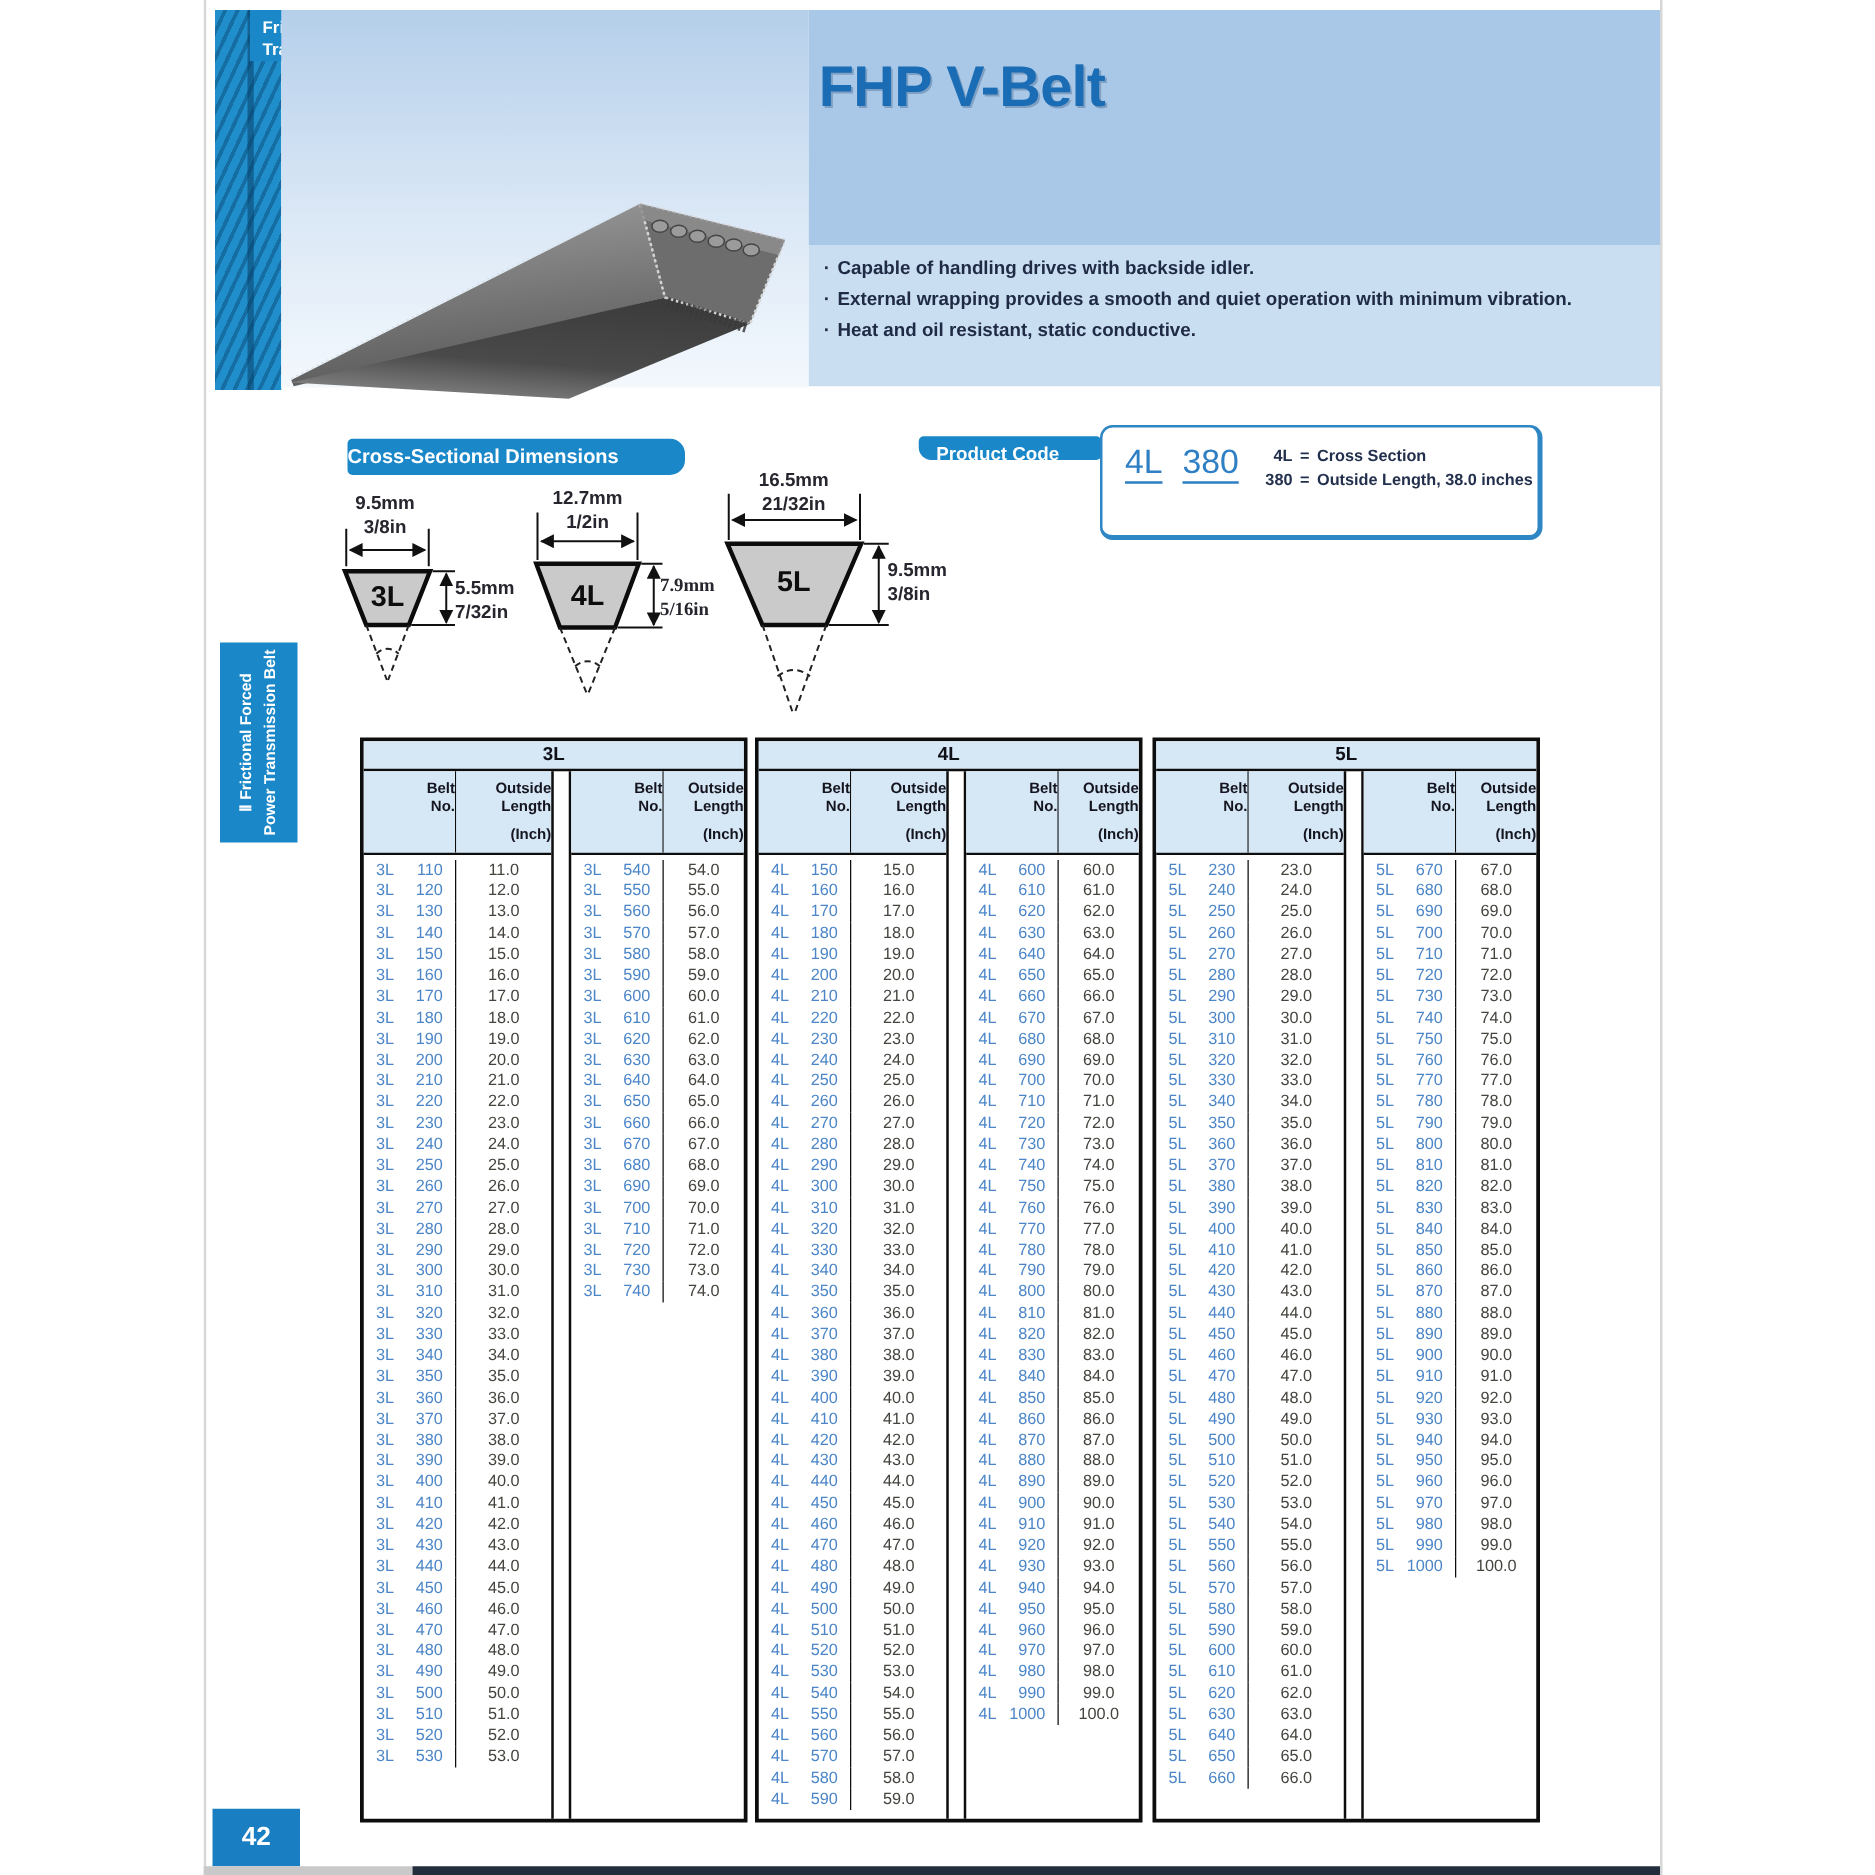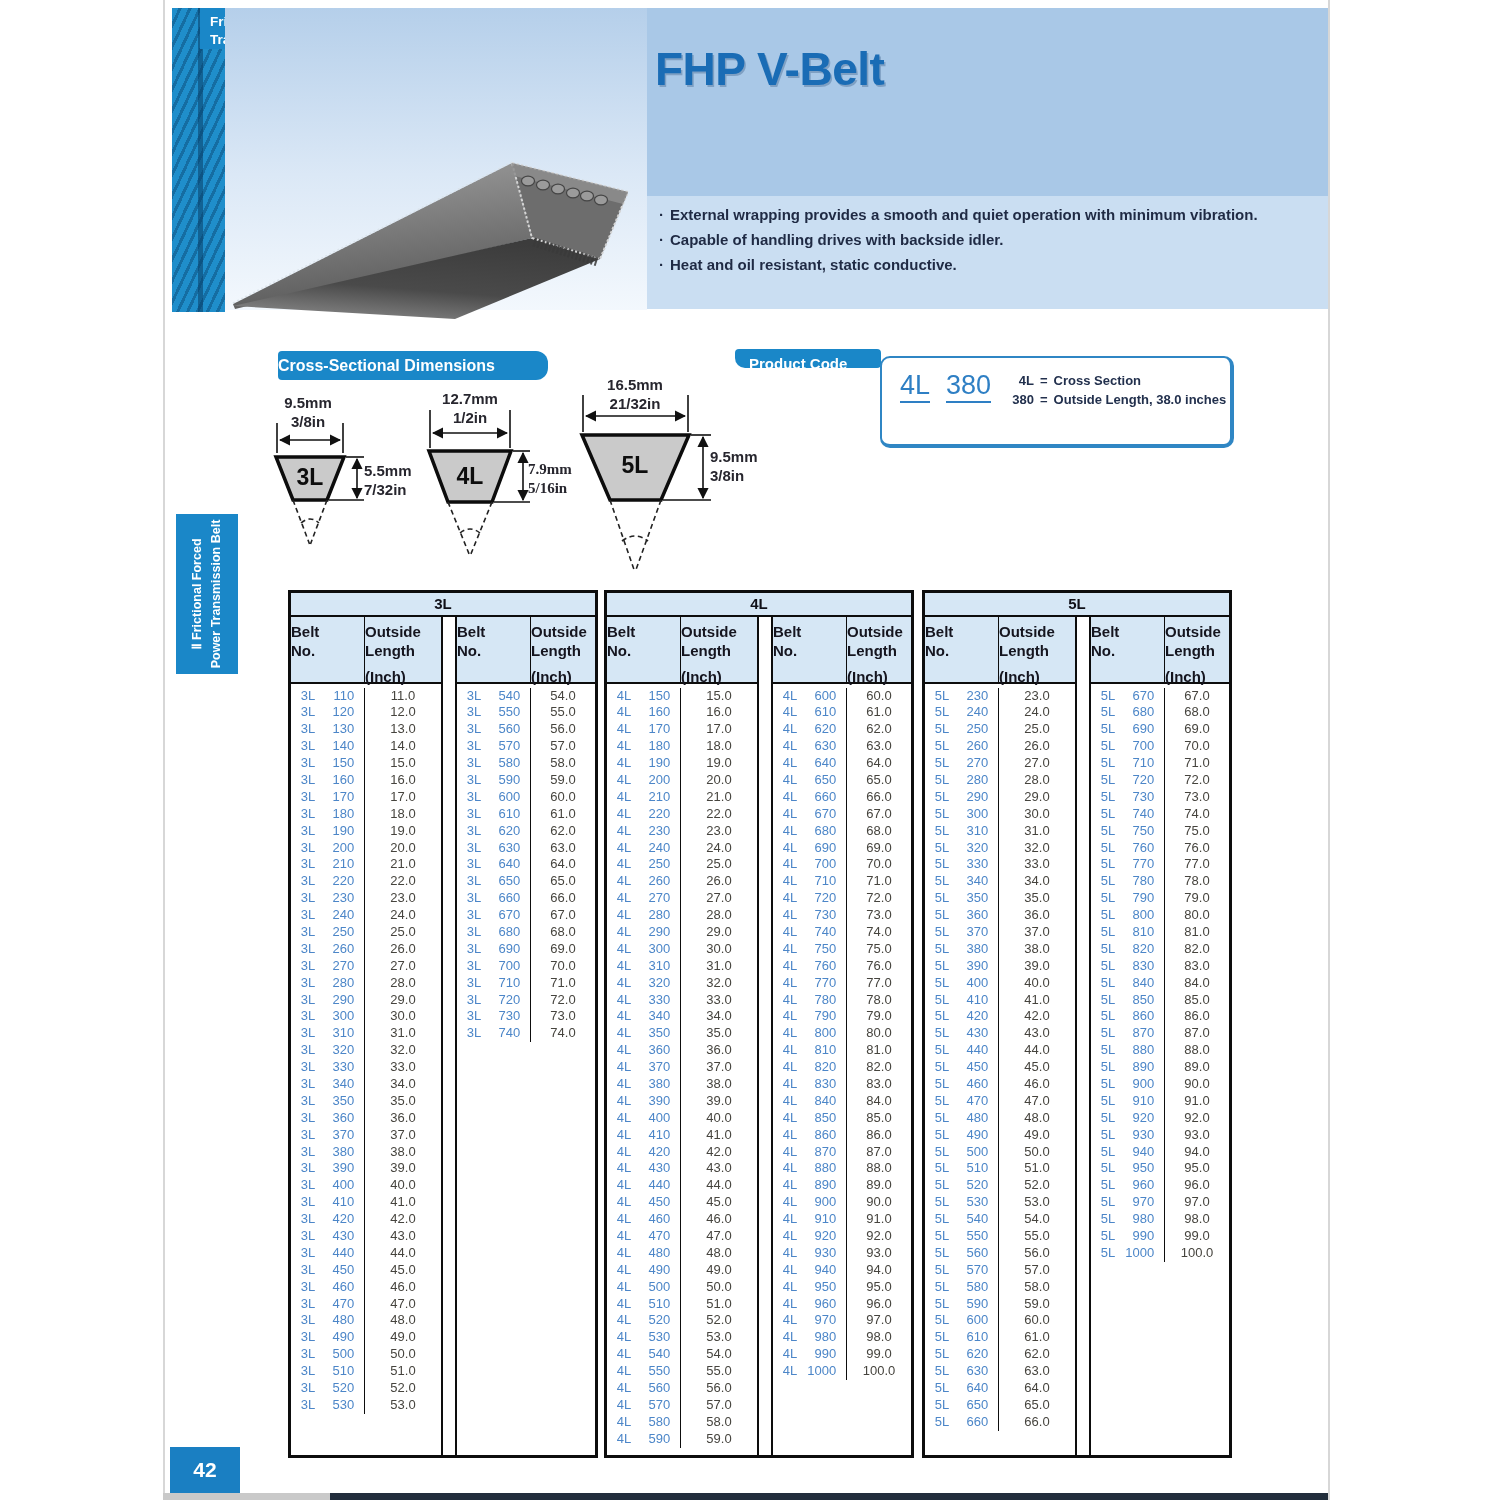--- a/index.html
+++ b/index.html
@@ -30,21 +30,21 @@
   .feat{font-size:15px;font-weight:700;color:#1f2a44;line-height:25px;white-space:nowrap;}
   .feat .dot{margin-right:6px;}
 
   
   .secbanner{position:absolute;background:#1a87c8;color:#fff;font-weight:800;
     border-radius:4px 12px 12px 4px;box-sizing:border-box;}
   .cs-banner{left:278px;top:351px;width:270px;height:29px;font-size:16px;line-height:29px;padding-left:0;}
   .pc-banner{left:735px;top:349px;width:146px;height:19px;font-size:15px;line-height:29px;padding-left:14px;border-radius:4px 4px 4px 10px;}
 
   
-  .pcbox{position:absolute;left:880px;top:356px;width:354px;height:92px;background:#fff;
+  .pcbox{position:absolute;left:880px;top:340px;width:354px;height:92px;background:#fff;
     border:2px solid #2f86c4;border-right-width:4px;border-bottom-width:4px;border-radius:10px;box-sizing:border-box;}
   .codeparts{position:absolute;left:18px;top:12px;}
   .codeparts span{font-size:27px;font-weight:500;color:#2e7fc4;border-bottom:2px solid #2e7fc4;
     padding-bottom:1px;margin-right:16px;}
   .pclegend{position:absolute;left:122px;top:13px;}
   .leg-row{display:flex;font-size:13px;font-weight:700;color:#22304d;line-height:19px;}
   .leg-k{width:30px;text-align:right;}
   .leg-eq{margin:0 6px;}
 
   
@@ -62,21 +62,21 @@
   .gtable{position:absolute;top:590px;width:310px;height:868px;border:3px solid #0d0d0d;
     box-sizing:border-box;background:#fff;}
   .ghead{height:22px;background:#d6e7f5;border-bottom:2.5px solid #0d0d0d;text-align:center;
     font-size:15px;font-weight:600;line-height:22px;color:#101018;}
   .gbody{display:flex;height:calc(100% - 24.5px);}
   .pair{display:flex;flex-direction:column;}
   .pair1{width:150px;}
   .pair2{width:138px;}
   .gapcol{width:16px;border-left:2px solid #0d0d0d;border-right:2px solid #0d0d0d;box-sizing:border-box;}
   .pairhead{display:flex;height:66.5px;border-bottom:2.5px solid #0d0d0d;box-sizing:border-box;}
-  .chead{background:#d6e7f5;text-align:left;font-size:15px;font-weight:700;color:#15151f;box-sizing:border-box;}
+  .chead{background:#d6e7f5;text-align:right;font-size:12px;font-weight:700;color:#15151f;box-sizing:border-box;}
   .chead .hl{margin-top:6px;white-space:pre-line;line-height:1.25;}
   .chead .hu{margin-top:7px;}
   .hb{width:74px;border-right:1.5px solid #0d0d0d;}
   .hl1{width:76px;}
   .hl2{width:64px;}
   .pairbody{padding-top:4px;}
   .trow{display:flex;height:16.9px;line-height:16.9px;font-size:13px;}
   .c-no{display:flex;justify-content:center;gap:7px;box-sizing:border-box;color:#4c86c8;}
   .pair1 .c-no,.pair2 .c-no{width:74px;border-right:1.5px solid #0d0d0d;}
   .c-no .num{width:32px;text-align:right;}
@@ -133,22 +133,22 @@
       <ellipse cx="389" cy="63" rx="6," ry="4.5"></ellipse>
     </g>
     <path d="M309,102 L373,122" stroke="#3a3a3a" stroke-width="9" stroke-dasharray="2,2" opacity="0.85"></path>
     <path d="M8,163 L287,22" stroke="#d9e2ea" stroke-width="1.6" stroke-dasharray="2,2.5" opacity="0.9"></path>
   </svg>
 
   <div class="fhppanel"></div>
   <div class="fhptitle">FHP V-Belt</div>
   <div class="bulletpanel">
     <div>
+        <div class="feat"><span class="dot">·</span><span>Capable of handling drives with backside idler.</span></div>
         <div class="feat"><span class="dot">·</span><span>External wrapping provides a smooth and quiet operation with minimum vibration.</span></div>
-        <div class="feat"><span class="dot">·</span><span>Capable of handling drives with backside idler.</span></div>
         <div class="feat"><span class="dot">·</span><span>Heat and oil resistant, static conductive.</span></div>
       </div>
   </div>
 
   <div class="secbanner cs-banner">Cross-Sectional Dimensions</div>
 
   <svg class="abs" style="left:260px;top:372px;" width="520" height="215" viewBox="0 0 520 215">
     <defs>
       <marker id="ah" viewBox="0 0 10 10" refX="9" refY="5" markerWidth="7" markerHeight="7" orient="auto-start-reverse">
         <path d="M0,0 L10,5 L0,10 z" fill="#111"></path>

